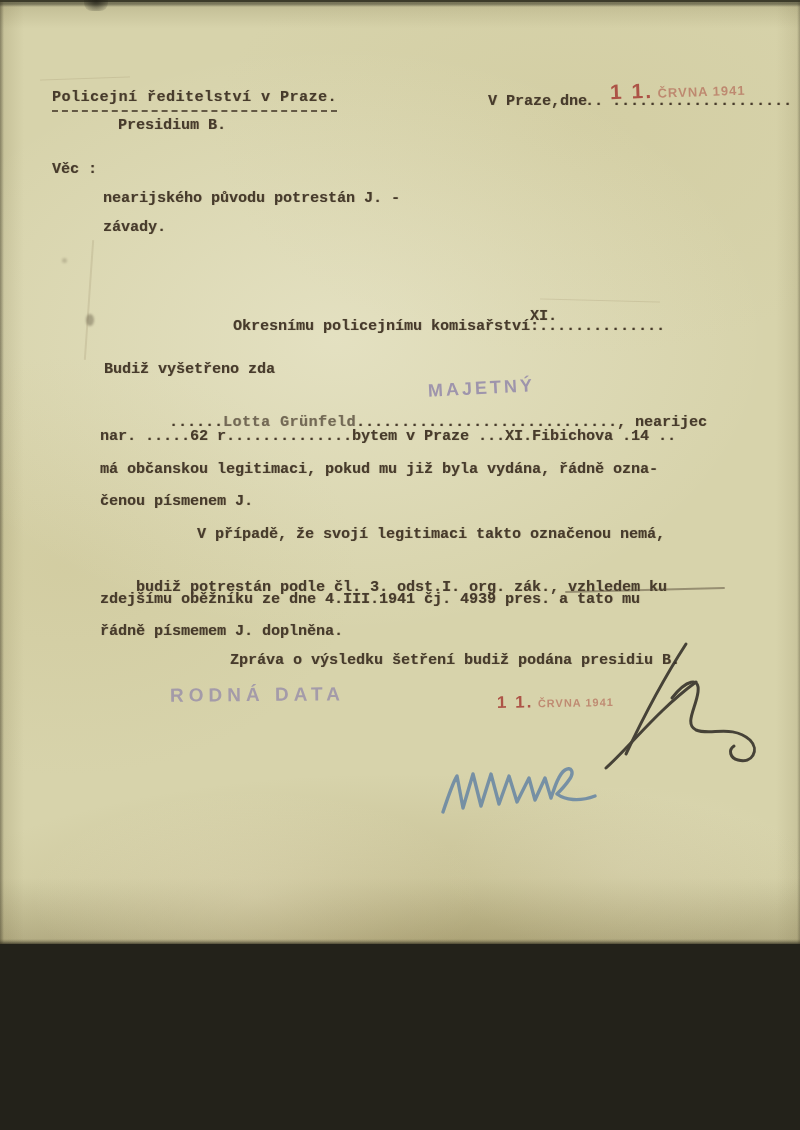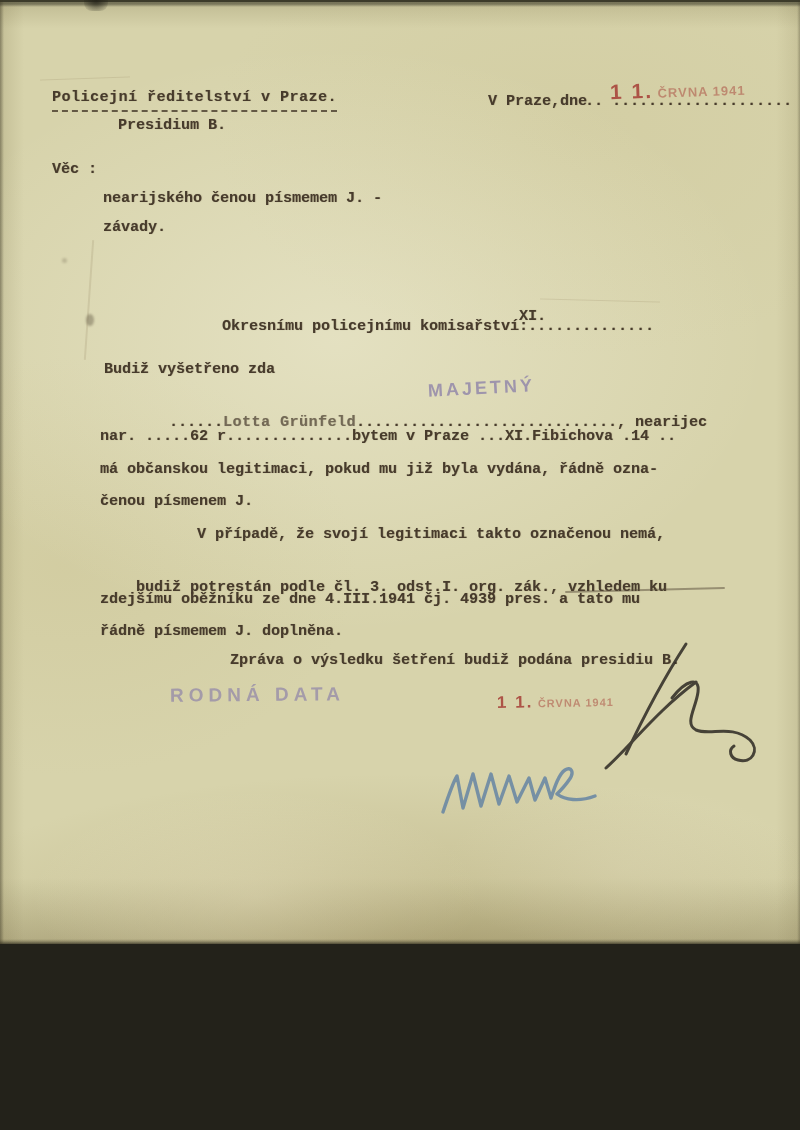--- a/index.html
+++ b/index.html
@@ -81,24 +81,24 @@
   <div class="tw" style="left:118px;top:116px;">Presidium B.</div>
 
   <div class="tw" style="left:488px;top:92px;">V Praze,dne</div>
   <div class="tw" style="left:585px;top:92px;">.. ....................</div>
   <div class="stamp-red" style="left:610px;top:78px;transform:rotate(-2deg);">
     <span class="day">1 1.</span>
     <span class="rest">ČRVNA 1941</span>
   </div>
 
   <div class="tw" style="left:52px;top:160px;">Věc :</div>
-  <div class="tw" style="left:103px;top:189px;">nearijského čenou písmemem J. -</div>
+  <div class="tw" style="left:103px;top:189px;">nearijského původu potrestán J. -</div>
   <div class="tw" style="left:103px;top:218px;">závady.</div>
 
-  <div class="tw" style="left:186px;top:297px;">
+  <div class="tw" style="left:197px;top:297px;">
     <span>Okresnímu policejnímu komisařství</span><span style="position:relative;display:inline-block;"><span class="raised">XI.</span><span>:..............</span></span>
   </div>
 
   <div class="tw" style="left:104px;top:360px;">Budiž vyšetřeno zda</div>
 
   <div class="tw" style="left:133px;top:393px;">
     <span>......</span><span class="fadename">Lotta Grünfeld</span><span>.............................</span><span>, nearijec</span>
   </div>
   <div class="stamp-purple majetny" style="left:428px;top:378px;">MAJETNÝ</div>
 

